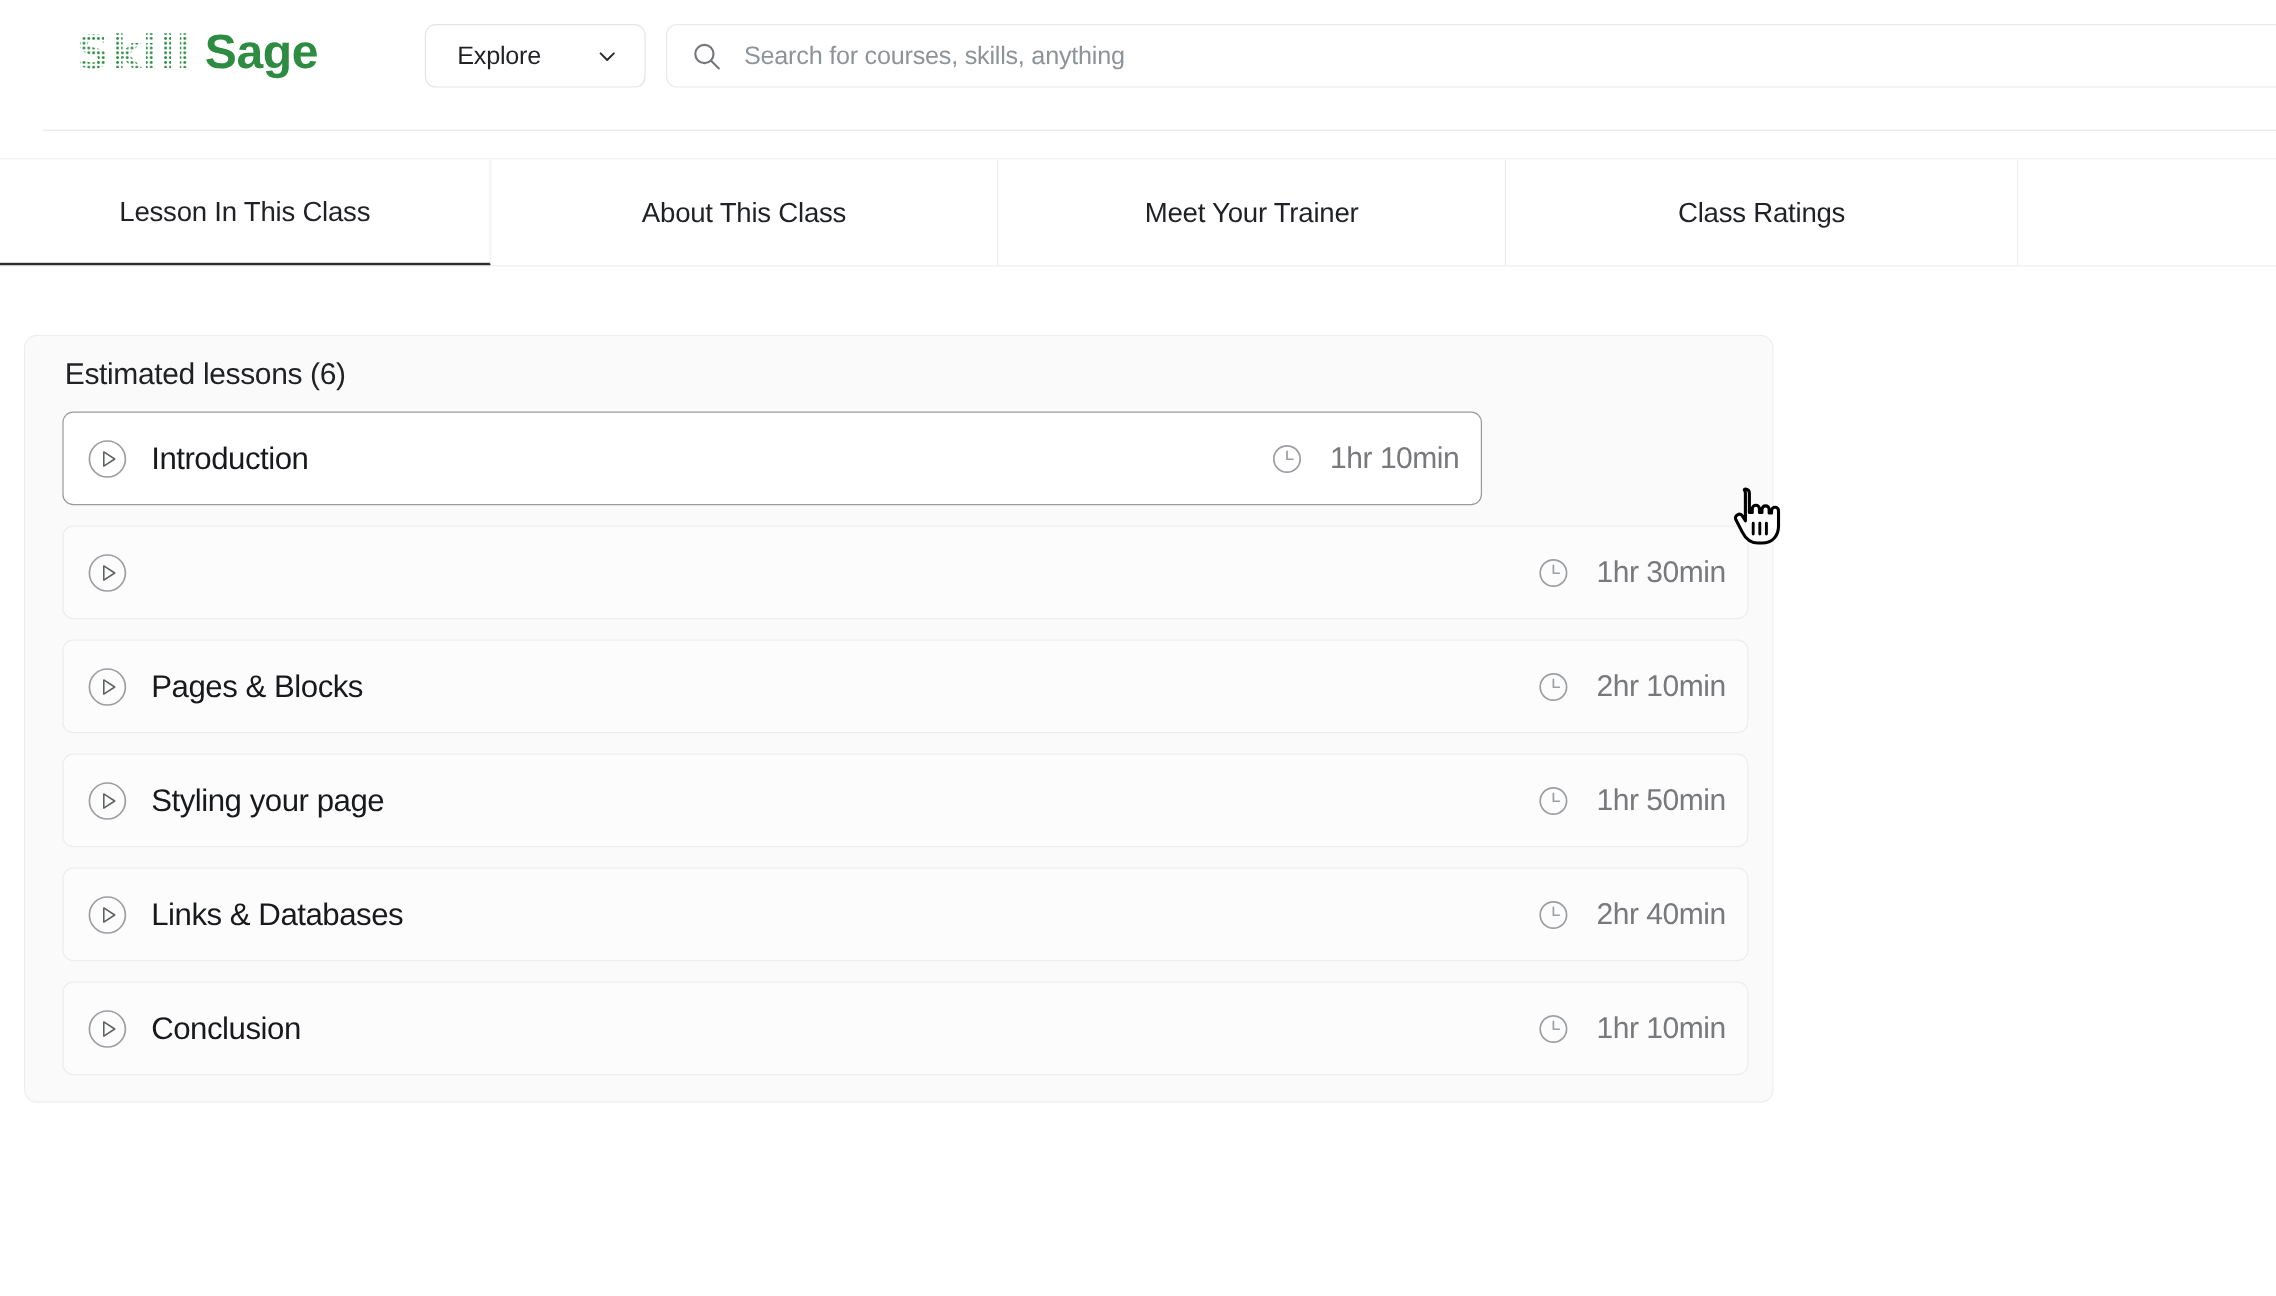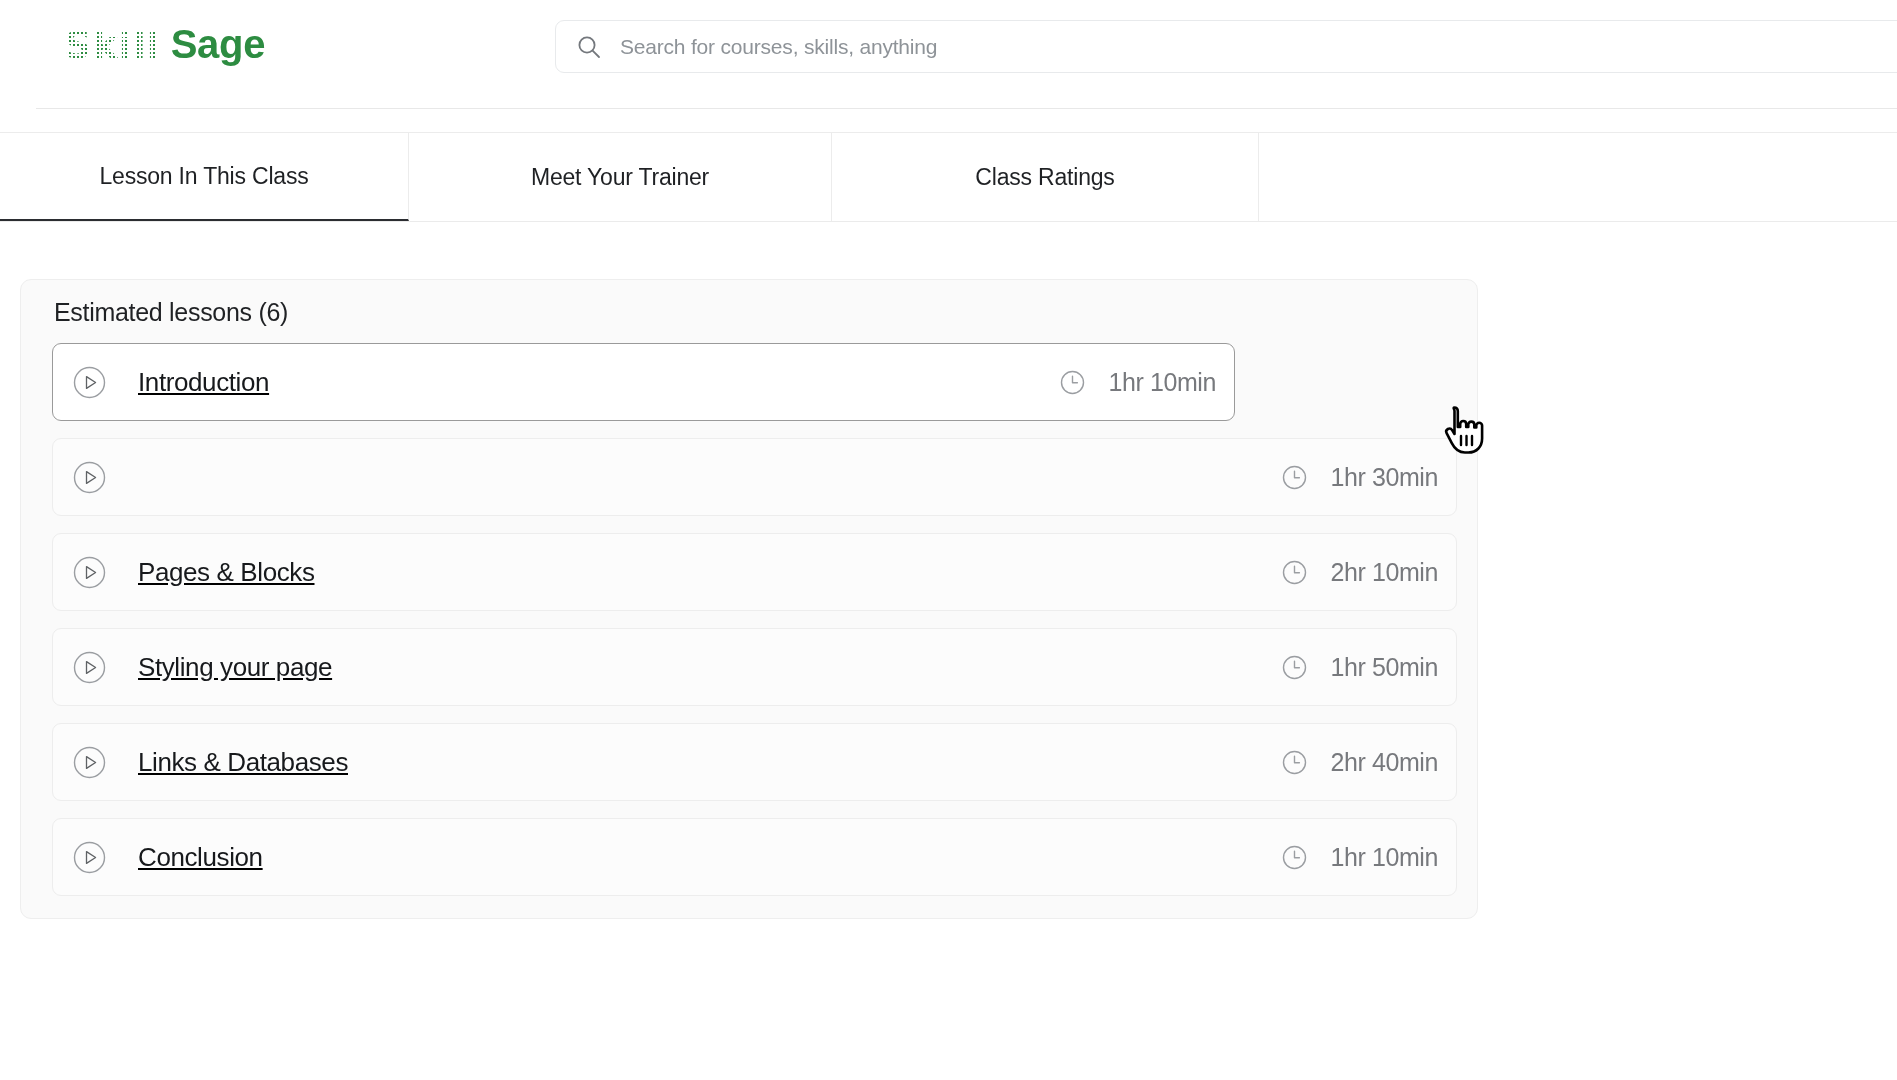--- a/index.html
+++ b/index.html
@@ -177,22 +177,21 @@
   .lesson-row:last-child { margin-bottom: 0; }
   .lesson-row.selected {
     background: #ffffff;
     border: 1px solid #9a9a9a;
     width: 1183px;
   }
 
   .lesson-left {
     display: flex;
     align-items: center;
-    gap: 32px;
-    text-decoration: underline;
+    gap: 20px;
   }
   .play-icon { width: 33px; height: 33px; flex: 0 0 auto; }
   .lesson-name {
     font-size: 26px;
     color: #17191c;
     letter-spacing: -0.4px;
   }
 
   .lesson-right {
     display: flex;
@@ -219,38 +218,49 @@
 </head>
 <body>
 
 <div class="header">
 
   <div class="logo">
     <span class="logo-skill">Skill</span>
     <span class="logo-sage">Sage</span>
   </div>
 
+  <div class="explore-btn">
+    <span class="explore-label">Explore</span>
+    <span class="chev">
+      <svg width="18" height="18" viewBox="0 0 18 18" fill="none">
+        <path d="M3.5 6.5 L9 12 L14.5 6.5" stroke="#2b2d31" stroke-width="1.7" stroke-linecap="round" stroke-linejoin="round"></path>
+      </svg>
+    </span>
+  </div>
 
   <div class="search-wrap">
     <span class="search-icon">
       <svg width="26" height="26" viewBox="0 0 26 26" fill="none">
         <circle cx="11" cy="11" r="7.6" stroke="#74787d" stroke-width="1.8"></circle>
         <path d="M16.6 16.6 L23 23" stroke="#74787d" stroke-width="1.8" stroke-linecap="round"></path>
       </svg>
     </span>
     <input class="search-input" type="text" placeholder="Search for courses, skills, anything" style="">
   </div>
 </div>
 
 <div class="header-strip"></div>
 
 <div class="tabbar">
   <div class="tab t0">
     <span>Lesson In This Class</span>
   </div>
+  <div class="tab t1">
+    <span>About This Class</span>
+  </div>
   <div class="tab t2">
     <span>Meet Your Trainer</span>
   </div>
   <div class="tab t3">
     <span>Class Ratings</span>
   </div>
   <div class="tab t4">
     <span></span>
   </div>
 </div>

